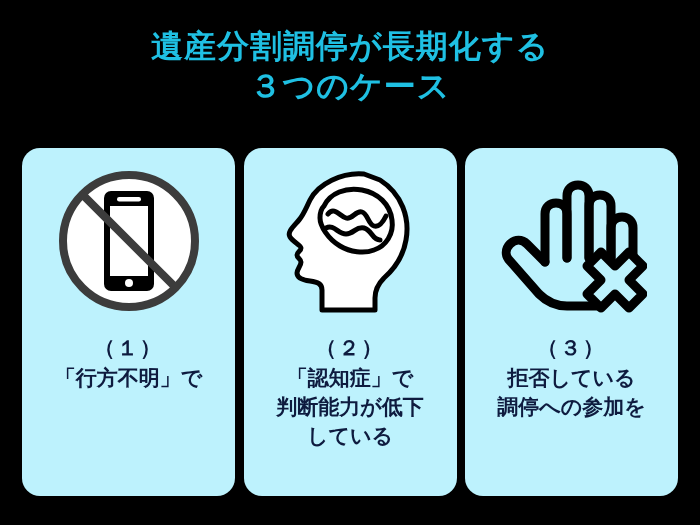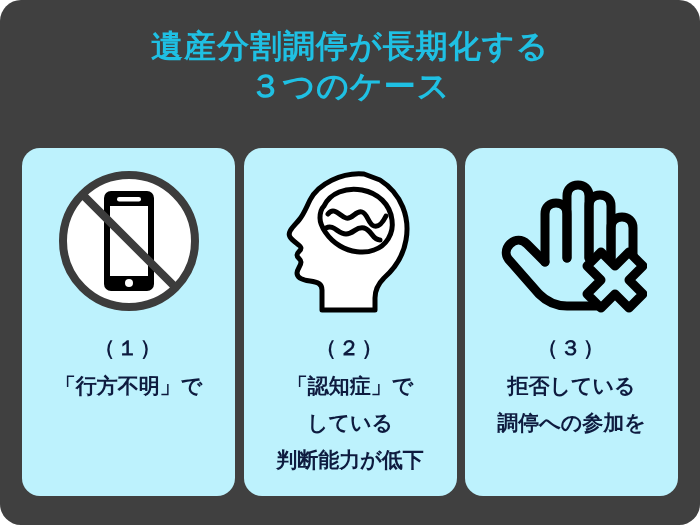--- a/index.html
+++ b/index.html
@@ -10,22 +10,21 @@
     width: 700px;
     height: 525px;
     background: #ffffff;
     font-family: "Liberation Sans", "DejaVu Sans", sans-serif;
     overflow: hidden;
   }
   .page {
     position: relative;
     width: 700px;
     height: 525px;
-    background: #404040;
-    border-radius: 21px;
+    background: #000000;
   }
 
   
   .title-block {
     position: absolute;
     left: 0;
     top: 26px;
     width: 700px;
     text-align: center;
   }
@@ -81,21 +80,20 @@
   }
   .caption .num {
     display: block;
     font-size: 21px;
     line-height: 30px;
     letter-spacing: 2px;
   }
   .caption .ln {
     display: block;
     white-space: nowrap;
-    margin-top: 8px;
   }
 </style>
 </head>
 <body>
 
 <div class="page">
 
   <div class="title-block">
     <div class="title-line">遺産分割調停が長期化する</div>
     <div class="title-line">３つのケース</div>
@@ -158,22 +156,22 @@
                    C 48 73, 40 60, 40 52
                    C 40 47, 41 43, 44 40 Z" fill="#ffffff" stroke="#000000" stroke-width="5" stroke-linejoin="round"></path>
 
           <path d="M48 48 C 54 40, 60 50, 66 52 C 72 54, 76 44, 82 46 C 88 48, 88 58, 94 60 C 100 62, 104 54, 106 50" fill="none" stroke="#000000" stroke-width="5" stroke-linecap="round" stroke-linejoin="round"></path>
           <path d="M46 62 C 54 58, 58 68, 66 68 C 74 68, 76 60, 84 62 C 92 64, 92 74, 100 74" fill="none" stroke="#000000" stroke-width="5" stroke-linecap="round" stroke-linejoin="round"></path>
         </svg>
       </div>
       <div class="caption">
         <span class="num">（２）</span>
         <span class="ln">「認知症」で</span>
+        <span class="ln">判断能力が低下</span>
         <span class="ln">している</span>
-        <span class="ln">判断能力が低下</span>
       </div>
     </div>
 
     <div class="card">
       <div class="icon-area">
         <svg width="150" height="150" viewBox="0 0 150 150">
           <g fill="none" stroke="#000000" stroke-width="9" stroke-linecap="round" stroke-linejoin="round">
 
             <path d="M48 96 L48 48 C48 41 53 37 59 37 C65 37 70 41 70 48 L70 92"></path>
 

